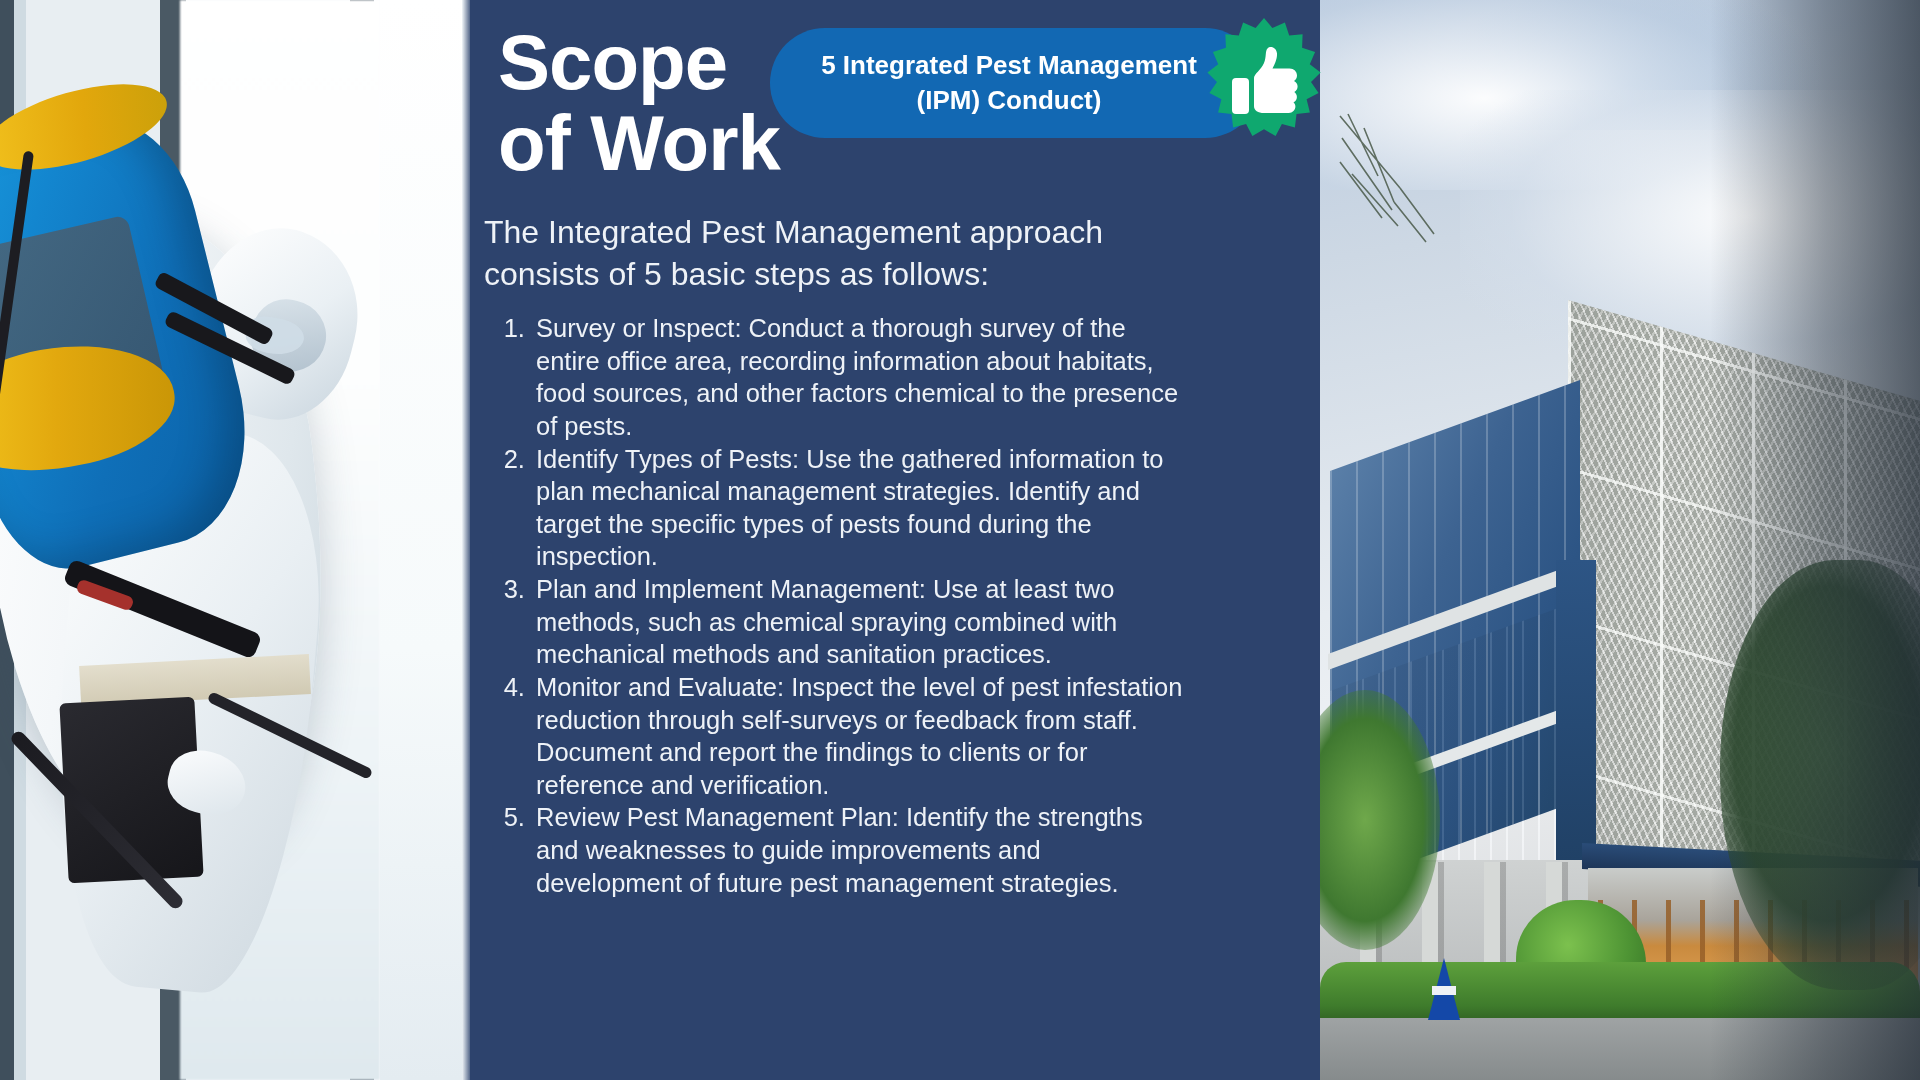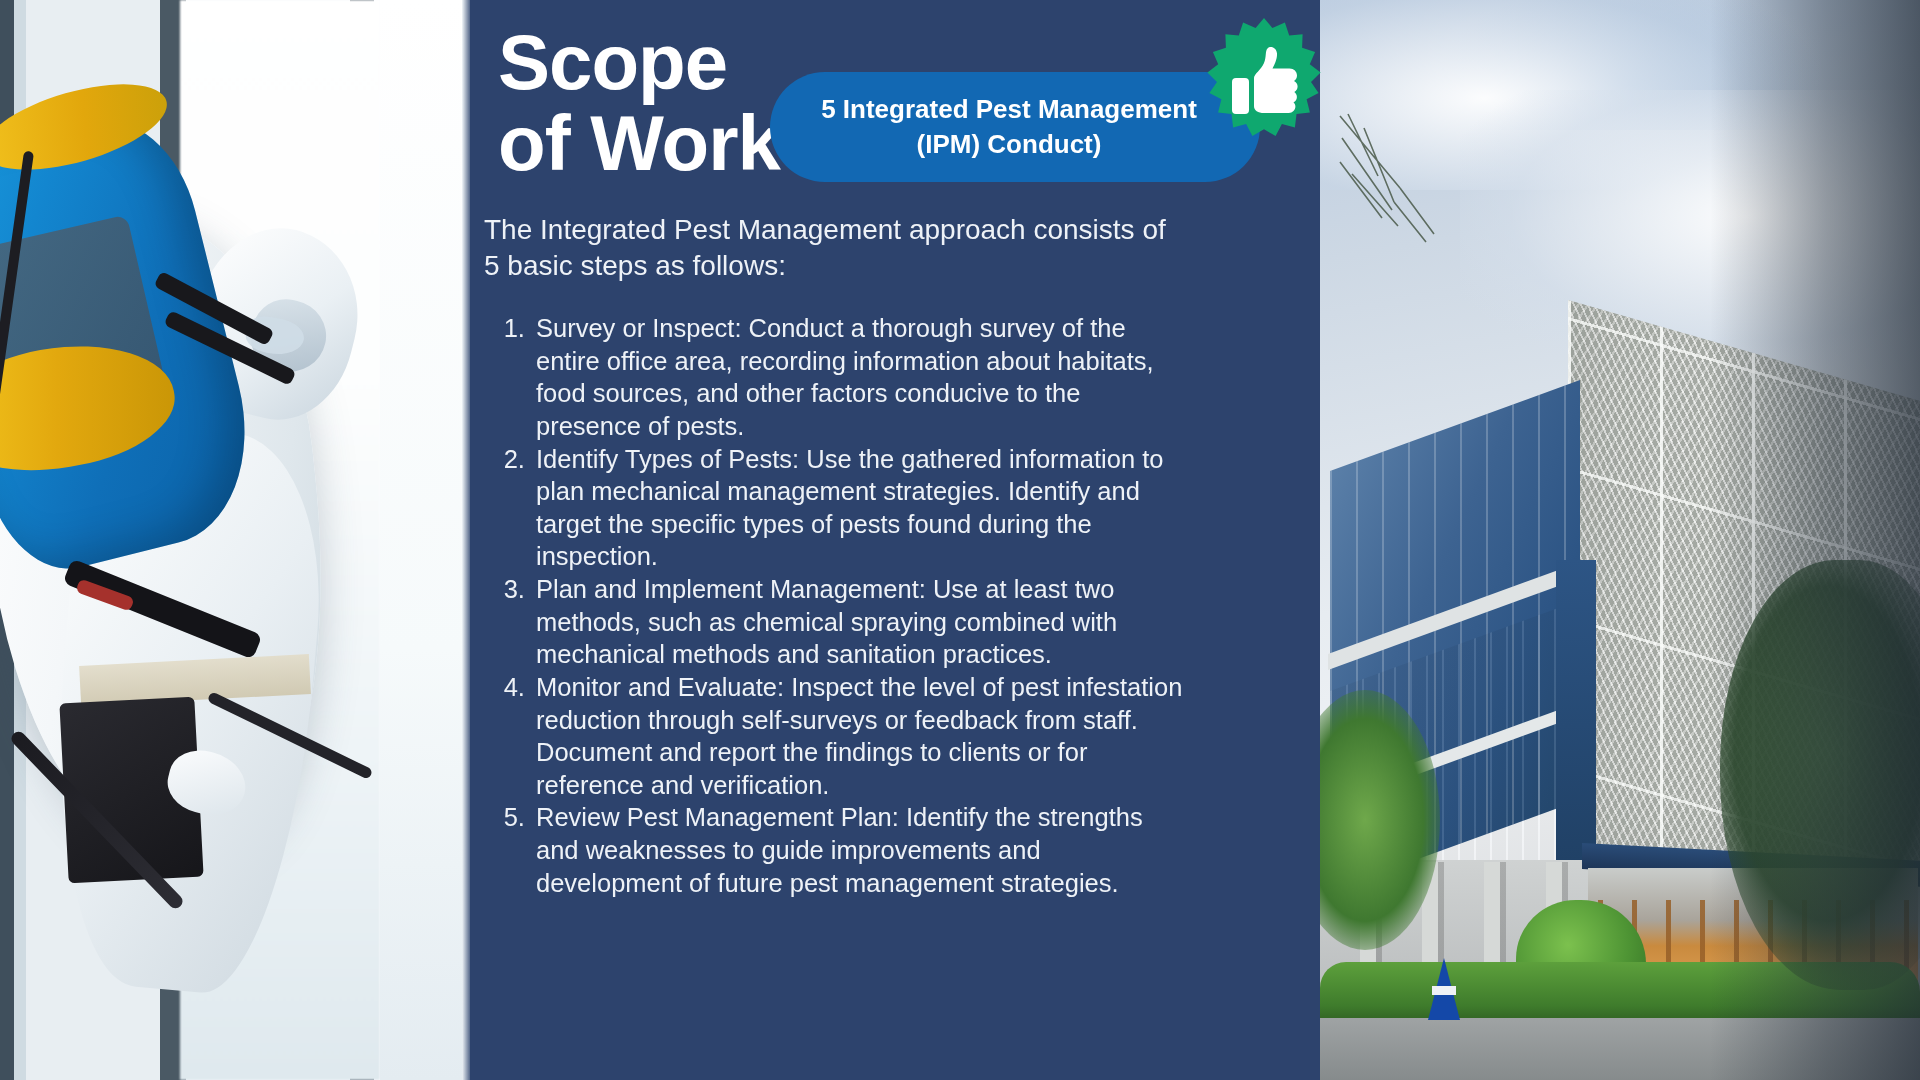--- a/index.html
+++ b/index.html
@@ -283,34 +283,33 @@
   .title .l2 { display:block; }
 
   .badge {
     position:absolute; left:300px; top:28px;
     width:490px; height:110px;
     background:#1268b3;
     border-radius:60px;
     display:flex; align-items:center; justify-content:center;
     text-align:center;
     padding:0 46px 0 34px;
-    margin-top:44px;
   }
   .badge-text {
     color:#ffffff; font-size:26px; font-weight:bold; line-height:1.35;
   }
 
   .thumbs-wrap {
     position:absolute; left:732px; top:16px; width:124px; height:124px;
   }
   .thumbs-wrap svg { display:block; width:124px; height:124px; }
 
   .intro {
     position:absolute; left:14px; top:212px; width:700px;
-    color:#eef2f7; font-size:28px; line-height:1.30;
+    color:#eef2f7; font-size:32px; line-height:1.30;
   }
 
   .steps {
     position:absolute; left:14px; top:312px; width:706px;
     color:#eef2f7; font-size:25.5px; line-height:1.28;
   }
   .steps ol { list-style:decimal; padding-left:48px; }
   .steps li { margin-bottom:0; padding-left:4px; }
   .steps li::marker { color:#eef2f7; }
 </style>
@@ -400,21 +399,21 @@
           <rect x="30" y="62" width="17" height="36" rx="4"></rect>
           <path d="M52 62c0-4 7-8 10-15 2.5-6 1-12 3.5-14.5 3-3 9-1 9.5 5 .4 5-2.5 11-4.5 15h17c4.5 0 7.5 3.3 7.5 7 0 2.3-1.2 4.3-3 5.5 2.2 1 3.6 3 3.6 5.5 0 2.4-1.3 4.4-3.3 5.4 1.6 1.1 2.6 2.9 2.6 5 0 2.4-1.3 4.4-3.4 5.4 1.2 1.1 1.9 2.6 1.9 4.3 0 3.5-2.9 6.4-6.6 6.4H62c-6 0-10-2.6-10-6.8z"></path>
         </g>
       </svg>
     </div>
 
     <p class="intro">The Integrated Pest Management approach consists of 5 basic steps as follows:</p>
 
     <div class="steps">
       <ol>
-        <li>Survey or Inspect: Conduct a thorough survey of the entire office area, recording information about habitats, food sources, and other factors conducive to the presence of pests.</li>
+        <li>Survey or Inspect: Conduct a thorough survey of the entire office area, recording information about habitats, food sources, and other factors chemical to the presence of pests.</li>
         <li>Identify Types of Pests: Use the gathered information to plan mechanical management strategies. Identify and target the specific types of pests found during the inspection.</li>
         <li>Plan and Implement Management: Use at least two methods, such as chemical spraying combined with mechanical methods and sanitation practices.</li>
         <li>Monitor and Evaluate: Inspect the level of pest infestation reduction through self-surveys or feedback from staff. Document and report the findings to clients or for reference and verification.</li>
         <li>Review Pest Management Plan: Identify the strengths and weaknesses to guide improvements and development of future pest management strategies.</li>
       </ol>
     </div>
 
   </div>
 </div>
 

